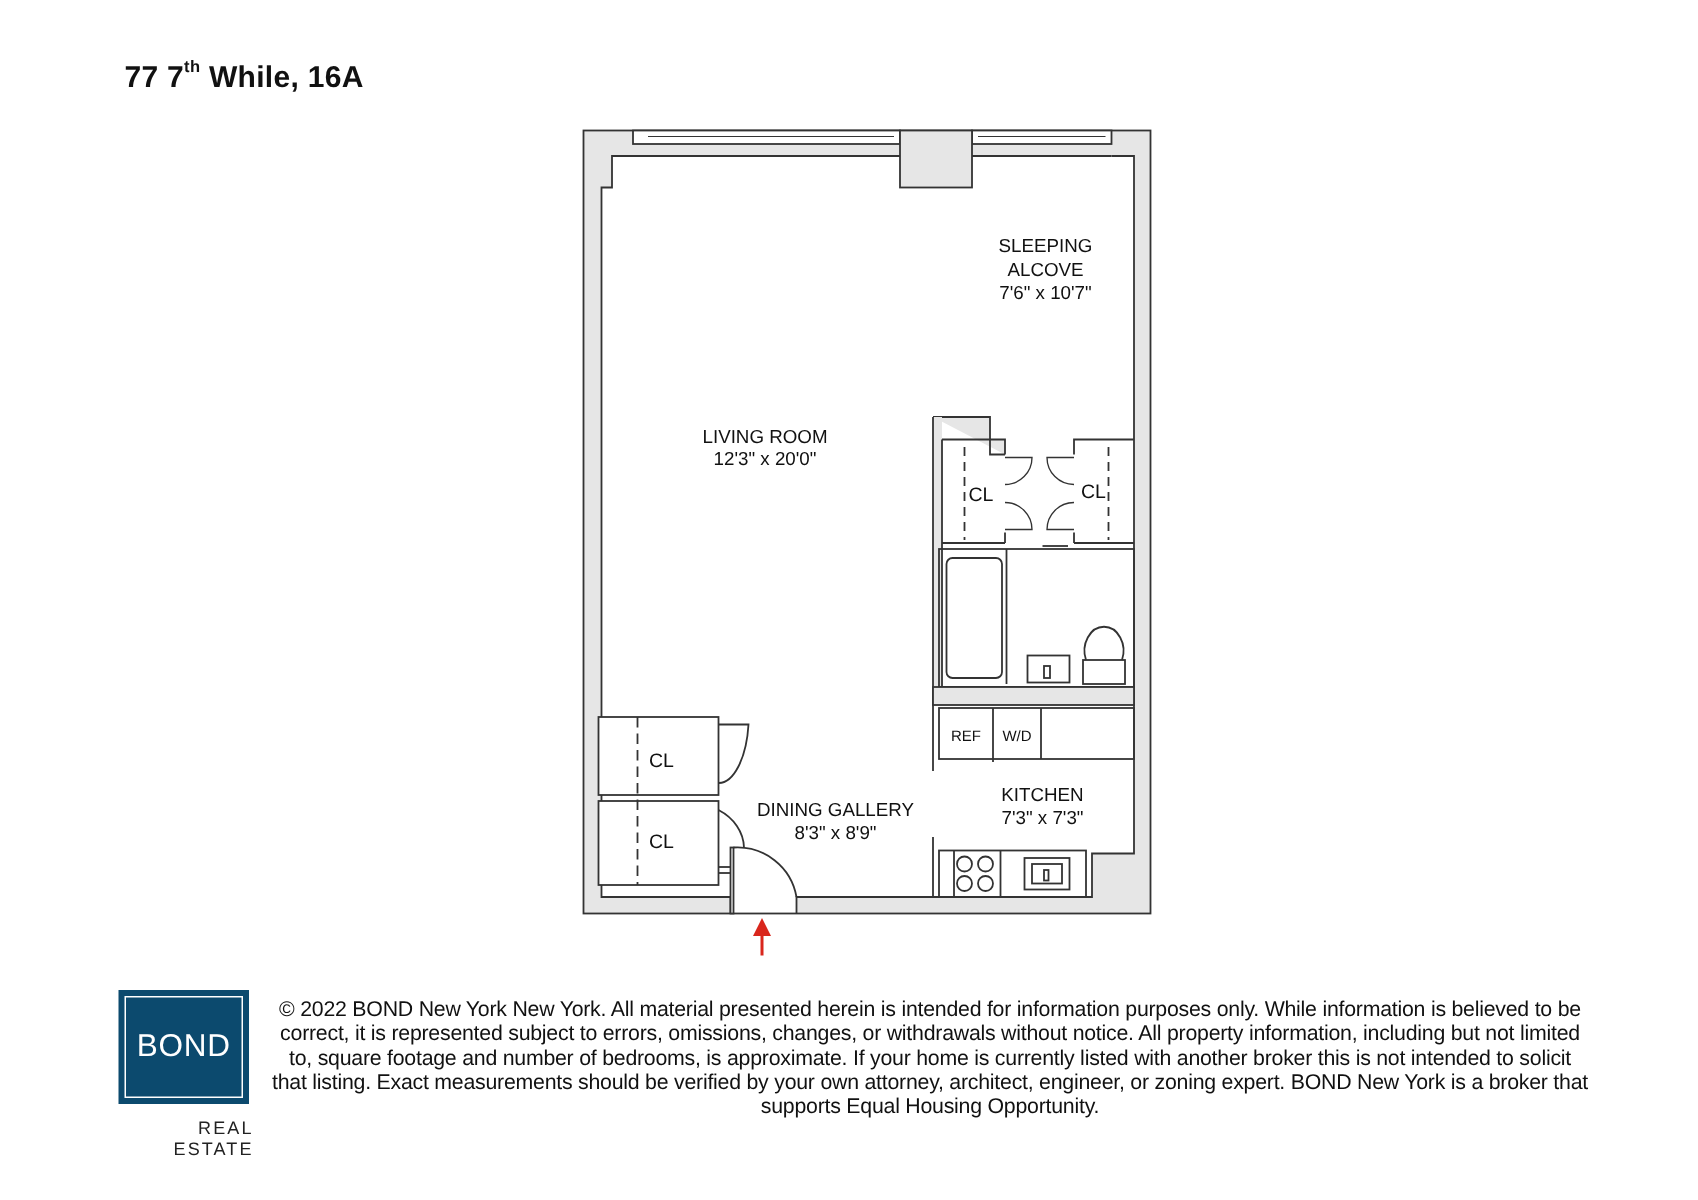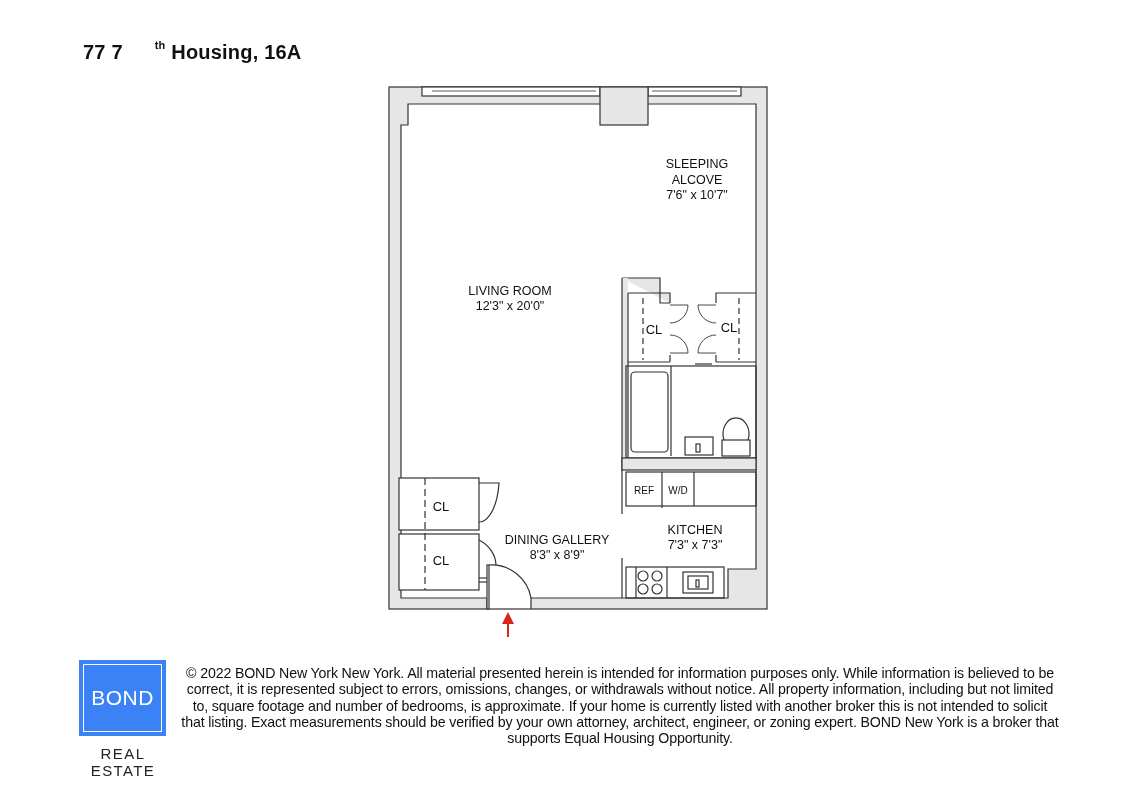--- a/index.html
+++ b/index.html
@@ -1,32 +1,32 @@
 <!DOCTYPE html>
 <html><head>
   <meta charset="utf-8">
   <style>
     html, body { margin: 0; padding: 0; background: #ffffff; }
     body { width: 1132px; height: 800px; position: relative; overflow: hidden; font-family: "Liberation Sans", sans-serif; color: #111; }
     .title { position: absolute; left: 83px; top: 41px; font-size: 20px; font-weight: bold; letter-spacing: 0.2px; }
-    .title sup { font-size: 11px; vertical-align: top; position: relative; top: -2px; margin-left: 32px; }
+    .title sup { font-size: 11px; vertical-align: top; position: relative; top: -2px; }
     .plan { position: absolute; left: 0; top: 0; }
     .room-label { font-family: "Liberation Sans", sans-serif; font-size: 12.5px; fill: #111; }
     .fixture-label { font-family: "Liberation Sans", sans-serif; font-size: 10px; fill: #111; }
     .cl-label { font-family: "Liberation Sans", sans-serif; font-size: 13px; fill: #111; }
-    .logo { position: absolute; left: 79px; top: 660px; width: 87px; height: 76px; background: #3b82f6; }
+    .logo { position: absolute; left: 79px; top: 660px; width: 87px; height: 76px; background: #0c4a6e; }
     .logo-inner { position: absolute; left: 4px; top: 4px; right: 4px; bottom: 4px; border: 1.5px solid #fff; display: flex; align-items: center; justify-content: center; }
     .logo-text { color: #fff; font-size: 21px; letter-spacing: 0.5px; }
-    .logo-sub { position: absolute; left: 77px; top: 745px; width: 92px; text-align: center; font-size: 15px; letter-spacing: 1.4px; color: #222; }
+    .logo-sub { position: absolute; left: 77px; top: 745px; width: 92px; text-align: right; font-size: 12px; letter-spacing: 1.4px; color: #222; }
     .disclaimer { position: absolute; left: 180px; top: 665px; width: 880px; font-size: 14.2px; line-height: 16.3px; color: #111; letter-spacing: -0.15px; text-align: center; }
   </style>
 </head>
 <body>
 
-<div class="title"><span>77 7</span><sup>th</sup><span> Housing, 16A</span></div>
+<div class="title"><span>77 7</span><sup>th</sup><span> While, 16A</span></div>
 
 <svg class="plan" width="1132" height="660" viewBox="0 0 1132 660" xmlns="http://www.w3.org/2000/svg">
 
   <g stroke="#333" stroke-width="1.2">
 
     <path d="M389,87 L767,87 L767,609 L531,609 L531,598 L728,598 L728,569 L756,569 L756,104 L648,104 L648,87 L389,87 Z" fill="#e6e6e6" stroke="none"></path>
     <path d="M389,87 L389,609 L487,609 L487,598 L401,598 L401,125 L408,125 L408,104 L600,104 L600,87 Z" fill="#e6e6e6" stroke="none"></path>
     <rect x="389" y="87" width="378" height="522" fill="none"></rect>
 
     <path d="M487,609 L487,598 L401,598 L401,452 M401,460 L401,125 L408,125 L408,104 L422,104" fill="none"></path>

